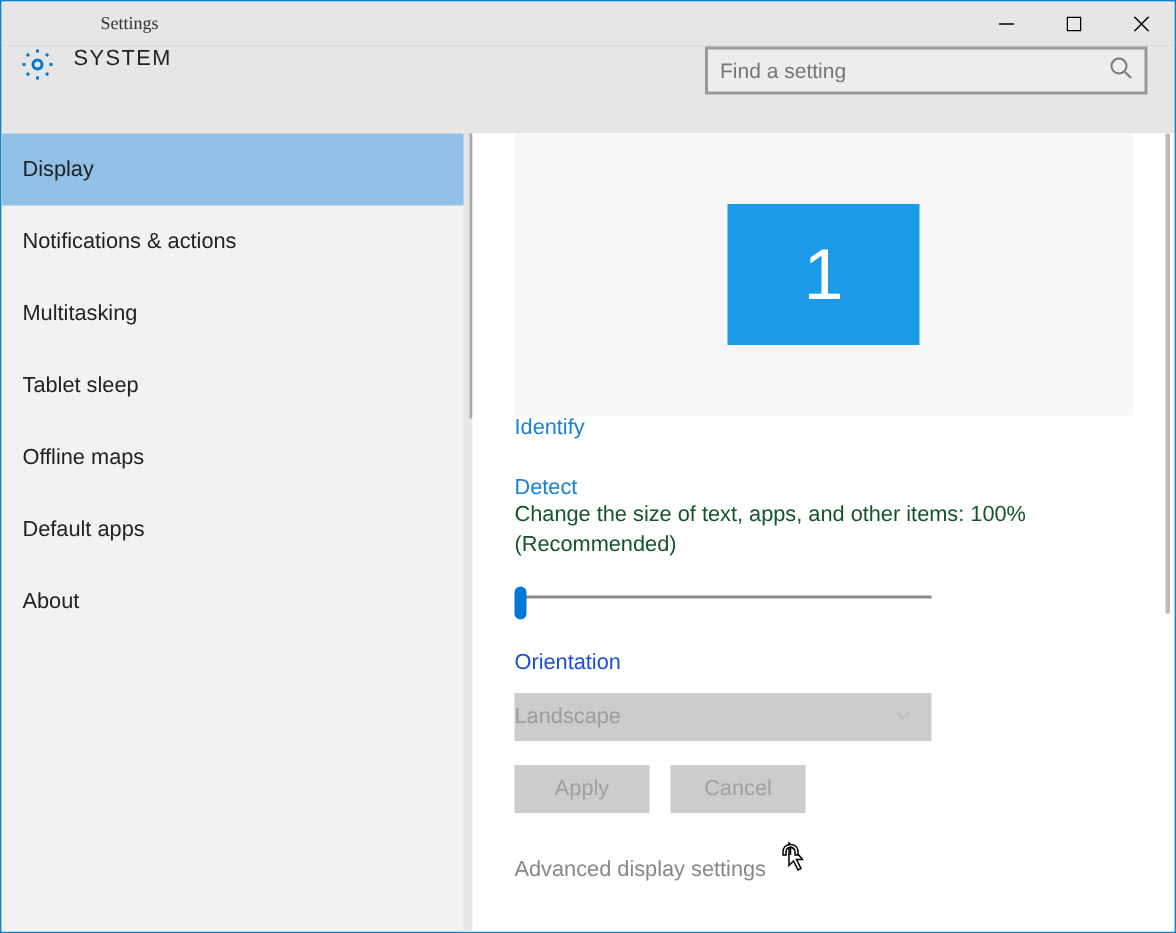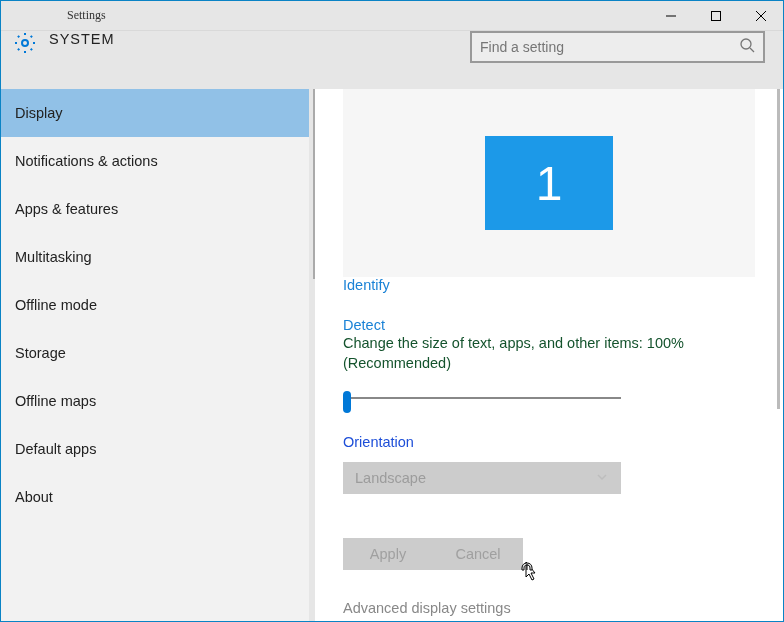--- a/index.html
+++ b/index.html
@@ -39,24 +39,24 @@
 
   .link-row { margin-top:0; display:flex; gap:24px;flex-direction:column; }
   .link { color:#1a82d6; font-size:14.5px; }
 
   .scale-label { font-size:14.5px; color:#14532d; line-height:1.4; }
   .slider-wrap { margin-top:16px; width:278px; height:18px; position:relative; }
   .slider-track { position:absolute; top:7px; left:4px; right:0; height:2px; background:#888; }
   .slider-thumb { position:absolute; top:1px; left:0; width:8px; height:22px; background:#0078d7; border-radius:4px; }
 
   .orientation-label { margin-top:26px; font-size:14.5px; color:#1d4ed8; }
-  .dropdown { margin-top:12px; width:278px; height:32px; background:#ccc; display:flex; align-items:center; padding:0 12px; color:#9c9c9c; font-size:14.5px; position:relative; }
+  .dropdown { margin-top:12px; width:278px; height:32px; background:#ccc; display:flex; align-items:center; padding:0 0; color:#9c9c9c; font-size:14.5px; position:relative; }
   .dropdown .chev { position:absolute; right:12px; top:8px; color:#bdbdbd; }
 
-  .btn-row { margin-top:44px; display:flex; }
+  .btn-row { margin-top:16px; display:flex; gap:14px; }
   .flat-btn { width:90px; height:32px; background:#ccc; color:#a0a0a0; font-size:14.5px; display:flex; align-items:center; justify-content:center; }
 
   .adv-link { margin-top:30px; font-size:14.5px; color:#888; }
 
   .cursor { position:absolute; left:519px; top:560px; pointer-events:none; }
 </style>
 </head>
 <body>
 
 <div class="titlebar">
@@ -105,30 +105,24 @@
 
 <div class="layout">
   <div class="sidebar">
     <div class="side-item selected">
         <span>Display</span>
       </div>
     <div class="side-item">
         <span>Notifications &amp; actions</span>
       </div>
     <div class="side-item">
-        <span>Apps &amp; features</span>
-      </div>
-    <div class="side-item">
         <span>Multitasking</span>
       </div>
     <div class="side-item">
-        <span>Offline mode</span>
-      </div>
-    <div class="side-item">
-        <span>Storage</span>
+        <span>Tablet sleep</span>
       </div>
     <div class="side-item">
         <span>Offline maps</span>
       </div>
     <div class="side-item">
         <span>Default apps</span>
       </div>
     <div class="side-item">
         <span>About</span>
       </div>

